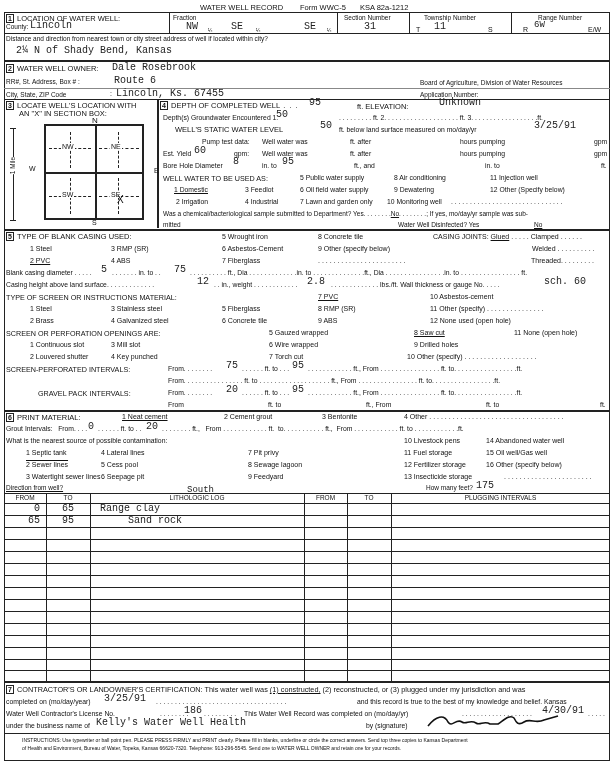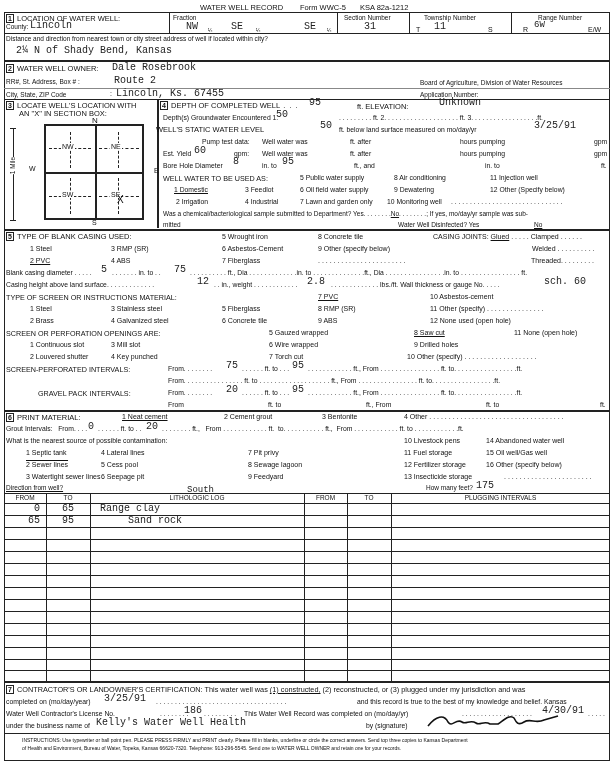--- a/index.html
+++ b/index.html
@@ -67,21 +67,21 @@
 
   <div class="abs" style="left:2px;top:35px;font-size:6.5px;">Distance and direction from nearest town or city street address of well if located within city?</div>
   <div class="abs tw" style="left:12px;top:45px;">2¼ N of Shady Bend, Kansas</div>
   <div class="hl" style="left:0;top:60px;width:606px;border-top-width:2px;"></div>
 
   <div class="abs" style="left:2px;top:64px;font-size:7.5px;">
     <span class="secnum">2</span><span>WATER WELL OWNER:</span>
   </div>
   <div class="abs tw" style="left:108px;top:62px;">Dale Rosebrook</div>
   <div class="abs" style="left:2px;top:78px;font-size:6.5px;">RR#, St. Address, Box # :</div>
-  <div class="abs tw" style="left:110px;top:75px;">Route 2</div>
+  <div class="abs tw" style="left:110px;top:75px;">Route 6</div>
   <div class="abs" style="left:416px;top:79px;font-size:6.5px;">Board of Agriculture, Division of Water Resources</div>
   <div class="hl" style="left:0;top:88px;width:606px;border-top-color:#888;"></div>
   <div class="abs" style="left:2px;top:91px;font-size:6.5px;">City, State, ZIP Code</div>
   <div class="abs" style="left:106px;top:90px;font-size:7px;">:</div>
   <div class="abs tw" style="left:112px;top:88px;">Lincoln, Ks. 67455</div>
   <div class="abs" style="left:416px;top:91px;font-size:6.5px;">Application Number:</div>
   <div class="hl" style="left:0;top:99px;width:606px;"></div>
 
   <div class="vl" style="left:153px;top:99px;height:129px;border-left-width:2px;"></div>
   <div class="abs" style="left:2px;top:101px;font-size:7.5px;line-height:8px;">
@@ -122,21 +122,21 @@
     <span class="secnum">4</span><span>DEPTH OF COMPLETED WELL</span><span class="dots"> . . . </span>
   </div>
   <div class="abs tw" style="left:305px;top:97px;">95</div>
   <div class="abs" style="left:353px;top:102px;font-size:7.5px;">ft. ELEVATION:</div>
   <div class="abs tw" style="left:435px;top:97px;">Unknown</div>
 
   <div class="abs" style="left:159px;top:114px;font-size:6.8px;"><span>Depth(s) Groundwater Encountered</span> 1.</div>
   <div class="abs tw" style="left:272px;top:109px;">50</div>
   <div class="abs" style="left:335px;top:114px;font-size:6.8px;">. . . . . . . . . ft. 2. . . . . . . . . . . . . . . . . . . . ft. 3. . . . . . . . . . . . . . . . . .ft.</div>
 
-  <div class="abs" style="left:152px;top:125px;font-size:7.5px;">WELL'S STATIC WATER LEVEL</div>
+  <div class="abs" style="left:171px;top:125px;font-size:7.5px;">WELL'S STATIC WATER LEVEL</div>
   <div class="abs tw" style="left:316px;top:120px;">50</div>
   <div class="abs" style="left:335px;top:126px;font-size:6.8px;">ft. below land surface measured on mo/day/yr</div>
   <div class="abs tw" style="left:530px;top:120px;">3/25/91</div>
 
   <div class="abs" style="left:198px;top:138px;font-size:6.8px;">Pump test data:</div>
   <div class="abs" style="left:258px;top:138px;font-size:6.8px;">Well water was</div>
   <div class="abs" style="left:346px;top:138px;font-size:6.8px;">ft. after</div>
   <div class="abs" style="left:456px;top:138px;font-size:6.8px;">hours pumping</div>
   <div class="abs" style="left:590px;top:138px;font-size:6.8px;">gpm</div>
 

